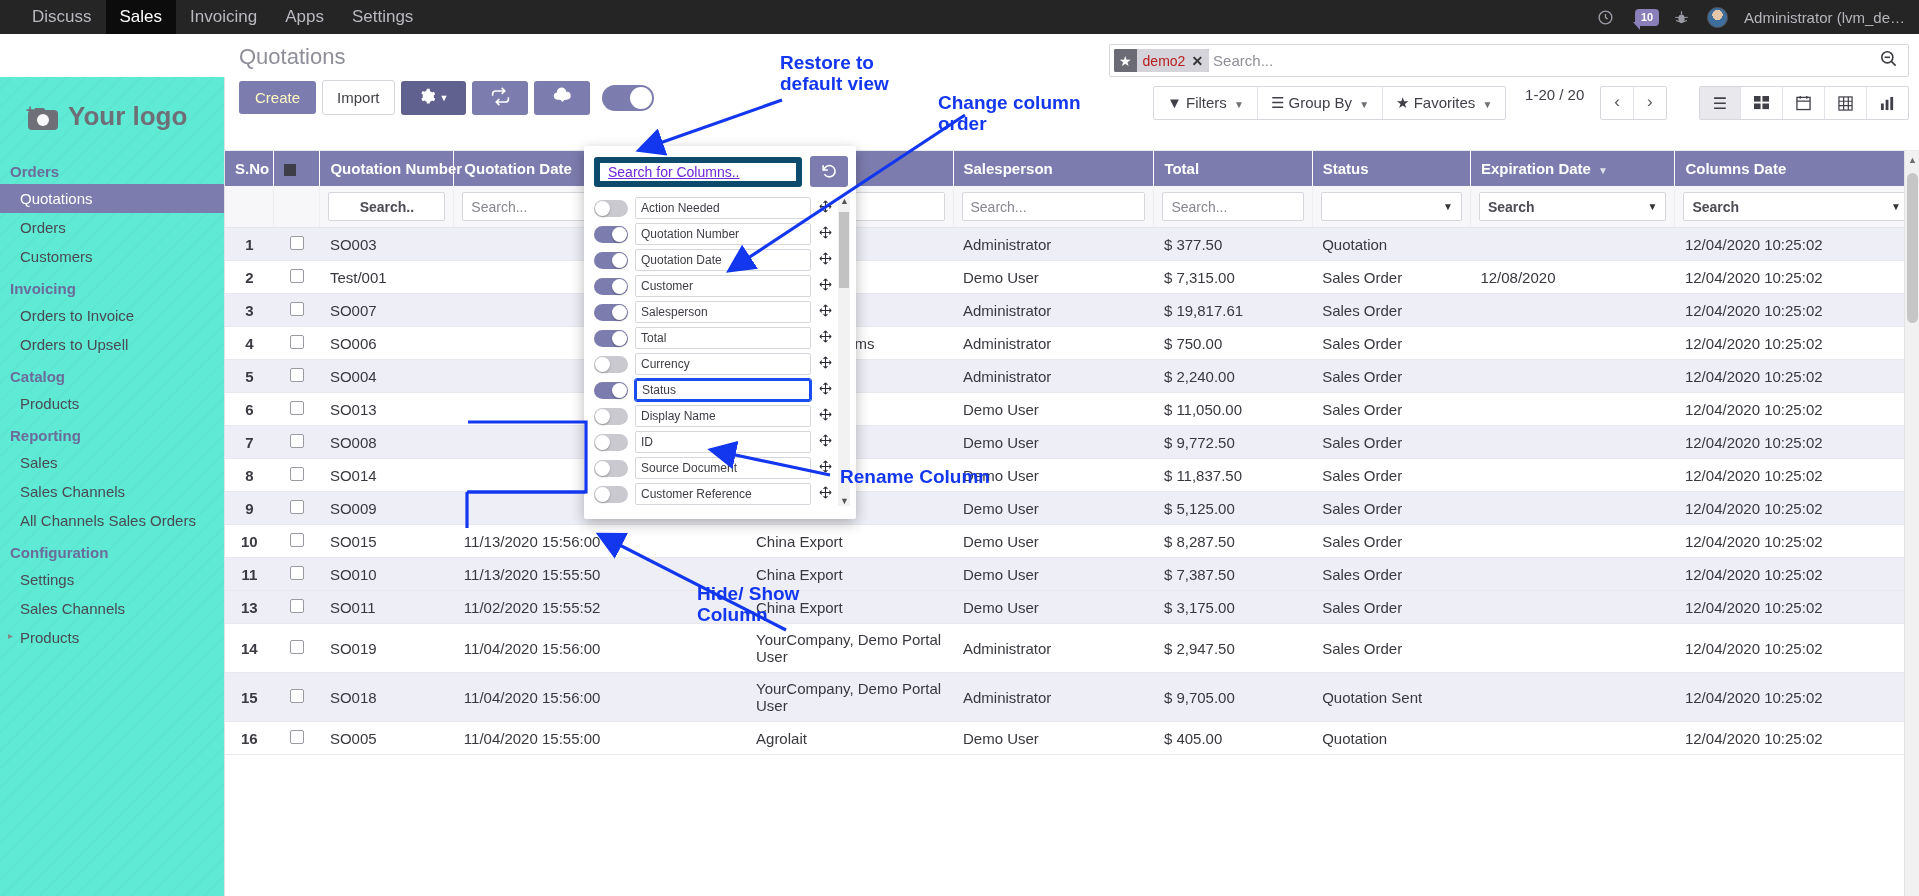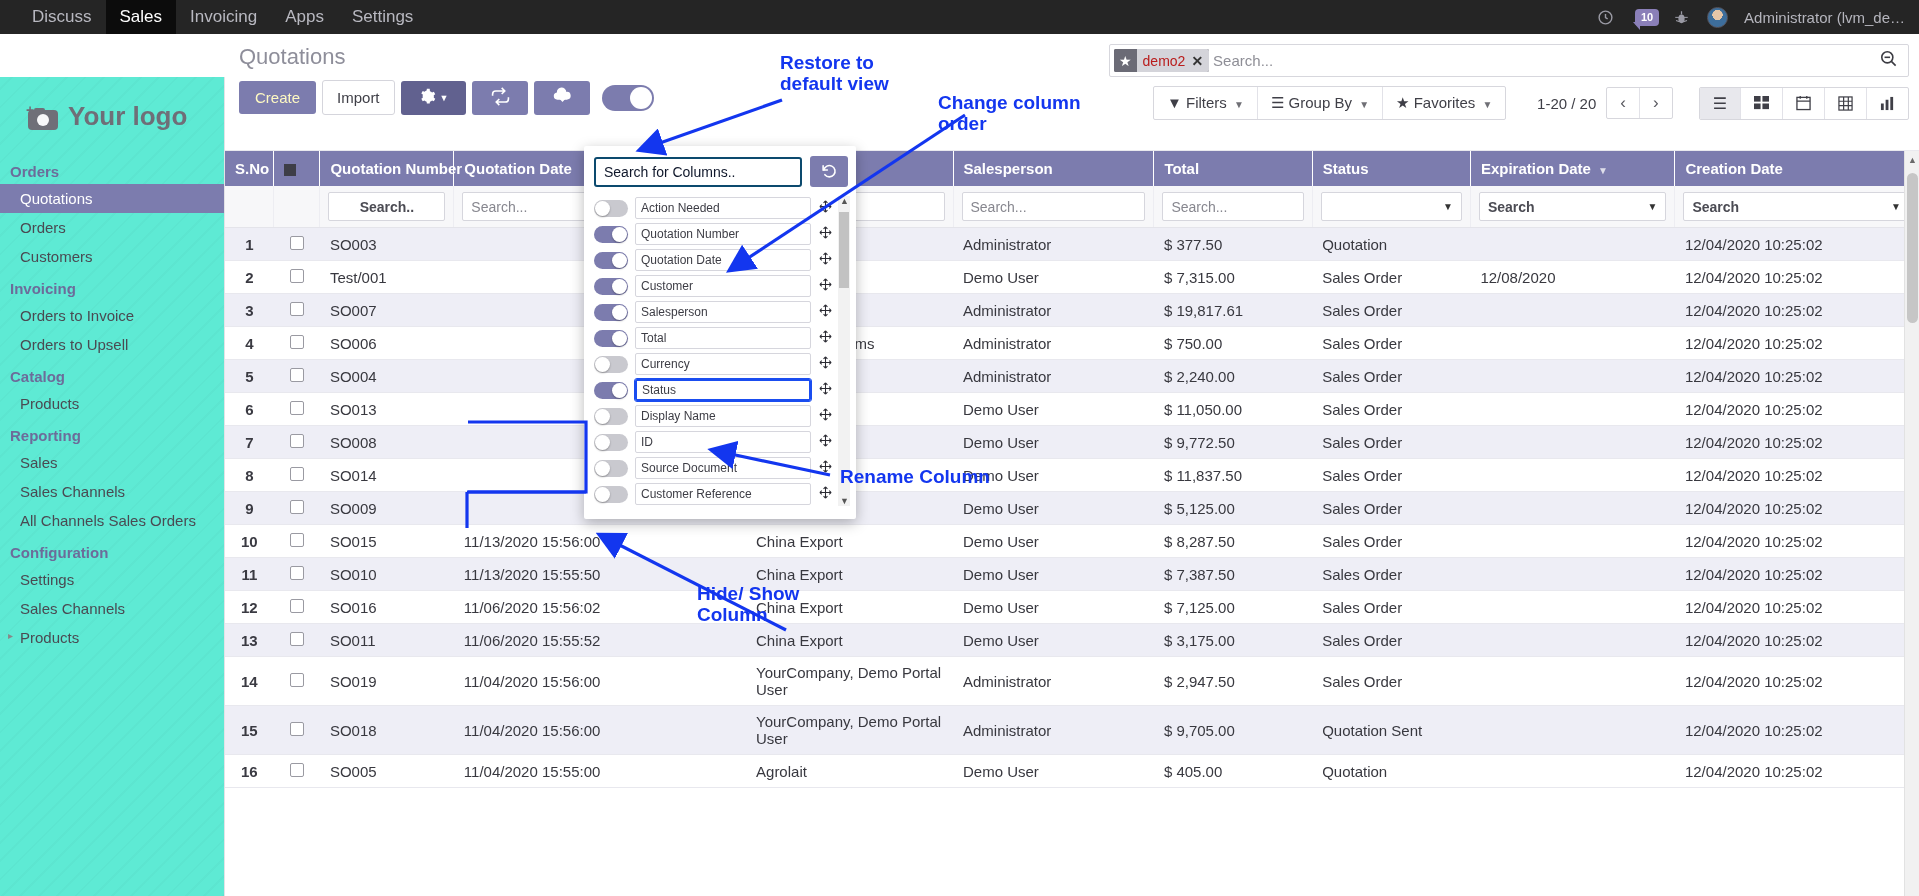--- a/index.html
+++ b/index.html
@@ -292,24 +292,23 @@
     padding-left: 4px;
     flex: 1;
   }
   .mag {
     color: #3b3b42;
     font-size: 19px;
     padding-right: 4px;
   }
   .cp-tools {
     display: flex;
-    align-items: center;
     margin-top: 9px;
     justify-content: flex-end;
-    gap: 0;
+    gap: 6px;
   }
   .dropdown-group {
     display: flex;
     border: 1px solid #d7d7dd;
     border-radius: 2px;
     overflow: hidden;
     background: #fff;
     margin-right: auto;
     margin-left: 44px;
   }
@@ -471,28 +470,29 @@
   }
   .colpanel-head {
     display: flex;
     gap: 8px;
     align-items: center;
     margin-bottom: 10px;
   }
   .colsearch {
     flex: 1;
     height: 30px;
-    border: 2px solid #0c4a6e;
+    border: 6px solid #0c4a6e;
     border-radius: 3px;
-    color: #0f172a;
+    color: #6d28d9;
     font-size: 14px;
     padding: 0 8px;
     display: flex;
     align-items: center;
     background: #fff;
+    text-decoration: underline;
   }
   .reset-btn {
     width: 38px; height: 31px;
     background: #7c7cae;
     color: #fff;
     border-radius: 3px;
     display: flex; align-items: center; justify-content: center;
     font-size: 17px;
     cursor: pointer;
   }
@@ -794,21 +794,21 @@
             <th>Quotation Number</th>
             <th>Quotation Date</th>
             <th>Customer</th>
             <th>Salesperson</th>
             <th class="num">Total</th>
             <th>Status</th>
             <th>
               <span>Expiration Date</span>
               <span class="caret-dn">▼</span>
             </th>
-            <th>Creation Date</th>
+            <th>Columns Date</th>
           </tr>
           <tr class="filterrow">
             <td></td>
             <td></td>
             <td>
               <div class="fin bold">Search..</div>
             </td>
             <td>
               <div class="fin">Search...</div>
             </td>
@@ -967,37 +967,25 @@
               <td class="chk"><span class="cbox"></span></td>
               <td>SO010</td>
               <td>11/13/2020 15:55:50</td>
               <td>China Export</td>
               <td>Demo User</td>
               <td class="num">$ 7,387.50</td>
               <td>Sales Order</td>
               <td></td>
               <td>12/04/2020 10:25:02</td>
             </tr>
-            <tr class="even">
-              <td class="sno">12</td>
-              <td class="chk"><span class="cbox"></span></td>
-              <td>SO016</td>
-              <td>11/06/2020 15:56:02</td>
-              <td>China Export</td>
-              <td>Demo User</td>
-              <td class="num">$ 7,125.00</td>
-              <td>Sales Order</td>
-              <td></td>
-              <td>12/04/2020 10:25:02</td>
-            </tr>
             <tr class="odd">
               <td class="sno">13</td>
               <td class="chk"><span class="cbox"></span></td>
               <td>SO011</td>
-              <td>11/06/2020 15:55:52</td>
+              <td>11/02/2020 15:55:52</td>
               <td>China Export</td>
               <td>Demo User</td>
               <td class="num">$ 3,175.00</td>
               <td>Sales Order</td>
               <td></td>
               <td>12/04/2020 10:25:02</td>
             </tr>
             <tr class="even">
               <td class="sno">14</td>
               <td class="chk"><span class="cbox"></span></td>

